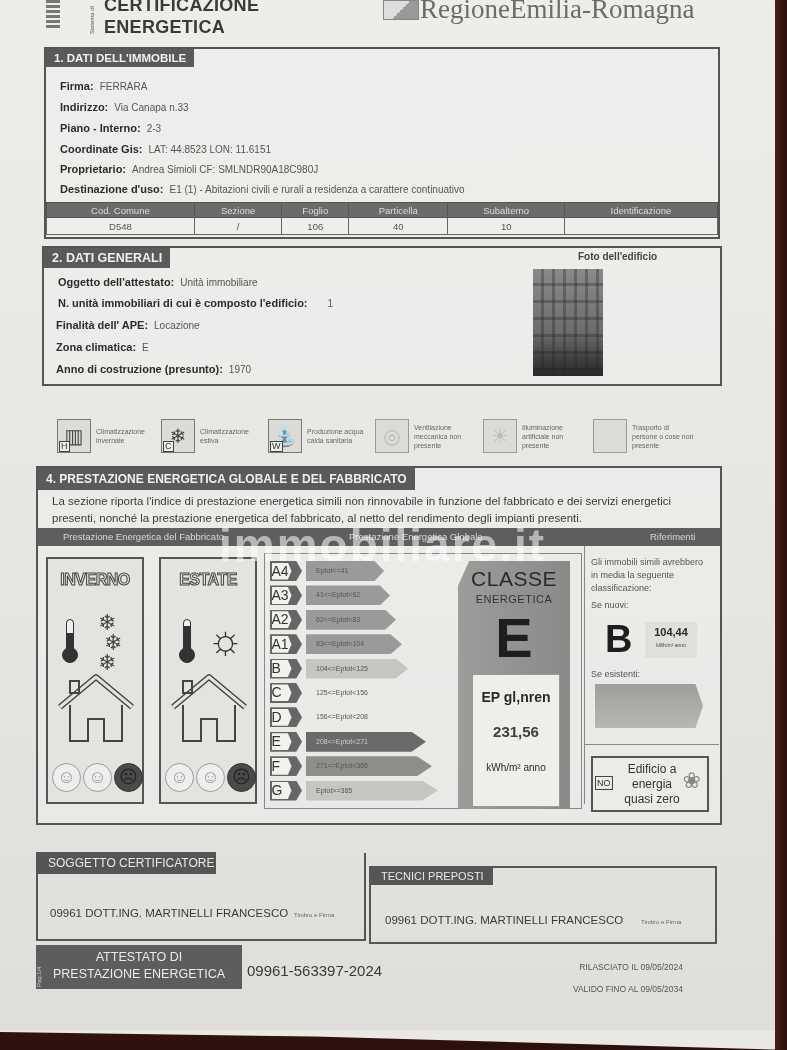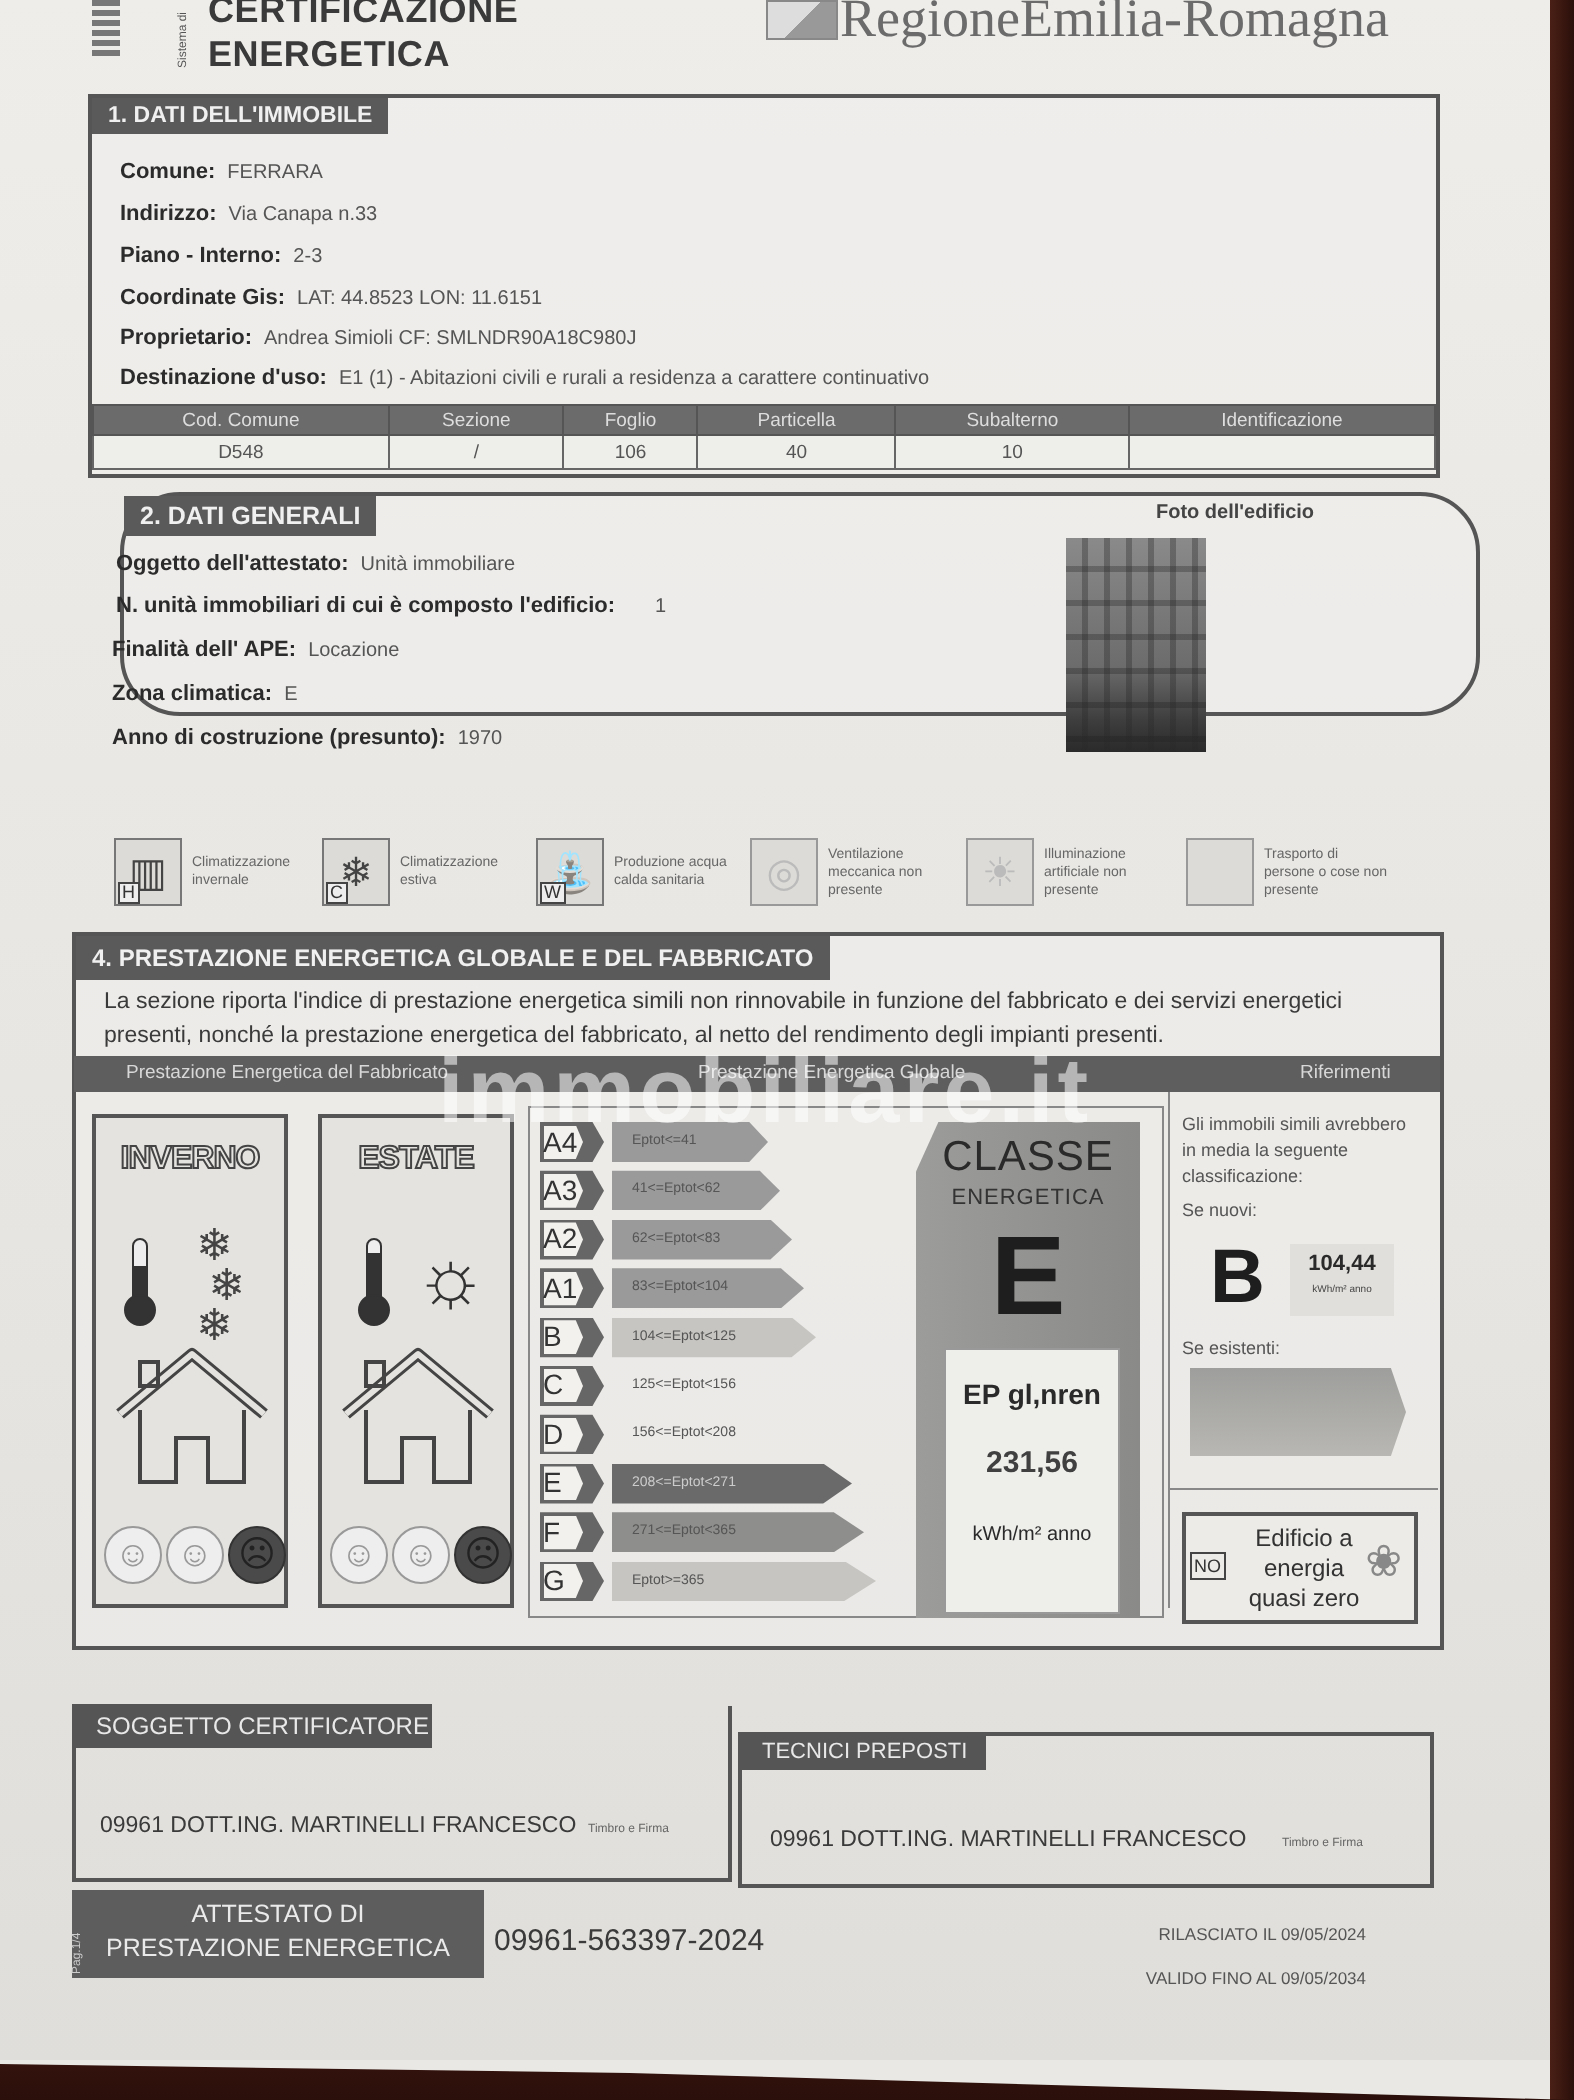--- a/index.html
+++ b/index.html
@@ -137,21 +137,21 @@
   <div class="hdr-title">
     <div>CERTIFICAZIONE</div>
     <div>ENERGETICA</div>
   </div>
   <div class="hdr-region-mark"></div>
   <div class="hdr-region-text">RegioneEmilia-Romagna</div>
 
   <div class="box" style="left:44px;top:47px;width:676px;height:192px;">
     <div class="sec-title" style="font-size:11.5px;">1. DATI DELL'IMMOBILE</div>
   </div>
-  <div class="field" style="left:60px;top:80px;"><b>Comune:</b><span>FERRARA</span></div>
+  <div class="field" style="left:60px;top:80px;"><b>Firma:</b><span>FERRARA</span></div>
   <div class="field" style="left:60px;top:101px;"><b>Indirizzo:</b><span>Via Canapa n.33</span></div>
   <div class="field" style="left:60px;top:122px;"><b>Piano - Interno:</b><span>2-3</span></div>
   <div class="field" style="left:60px;top:143px;"><b>Coordinate Gis:</b><span>LAT: 44.8523 LON: 11.6151</span></div>
   <div class="field" style="left:60px;top:163px;"><b>Proprietario:</b><span>Andrea Simioli CF: SMLNDR90A18C980J</span></div>
   <div class="field" style="left:60px;top:183px;"><b>Destinazione d'uso:</b><span>E1 (1) - Abitazioni civili e rurali a residenza a carattere continuativo</span></div>
 
   <table class="cad">
     <tbody>
         <tr>
       <th>Cod. Comune</th>
@@ -165,21 +165,21 @@
       <td>D548</td>
       <td>/</td>
       <td>106</td>
       <td>40</td>
       <td>10</td>
       <td></td>
     </tr>
   </tbody>
     </table>
 
-  <div class="box" style="left:60px;top:246px;width:680px;height:112px;border-radius:30px;">
+  <div class="box" style="left:42px;top:246px;width:680px;height:140px;">
     <div class="sec-title">2. DATI GENERALI</div>
   </div>
   <div class="field" style="left:578px;top:251px;font-size:10px;font-weight:bold;color:#444;">Foto dell'edificio</div>
   <div class="photo"></div>
   <div class="field" style="left:58px;top:276px;"><b>Oggetto dell'attestato:</b><span>Unità immobiliare</span></div>
   <div class="field" style="left:58px;top:297px;"><b>N. unità immobiliari di cui è composto l'edificio:</b><span style="margin-left:14px;">1</span></div>
   <div class="field" style="left:56px;top:319px;"><b>Finalità dell' APE:</b><span>Locazione</span></div>
   <div class="field" style="left:56px;top:341px;"><b>Zona climatica:</b><span>E</span></div>
   <div class="field" style="left:56px;top:363px;"><b>Anno di costruzione (presunto):</b><span>1970</span></div>
 

